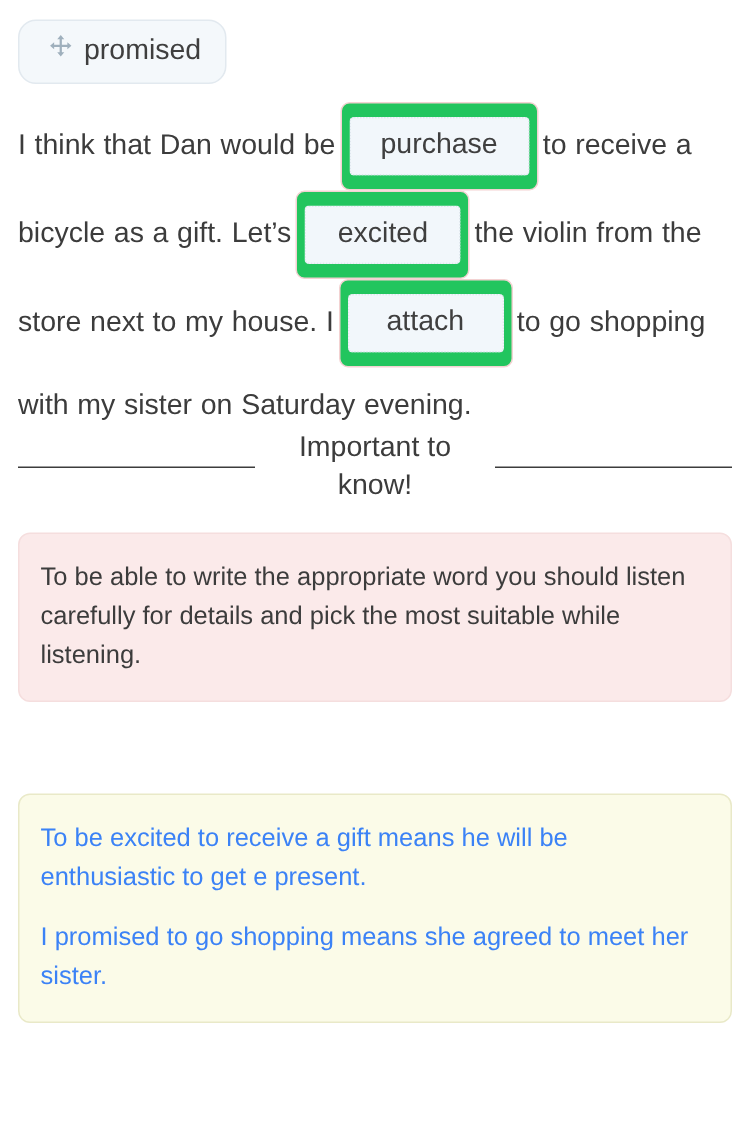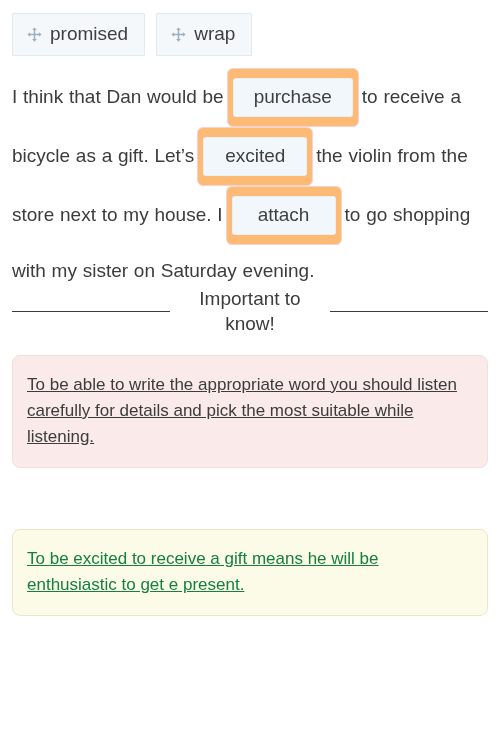--- a/index.html
+++ b/index.html
@@ -31,26 +31,25 @@
     width: 500px;
     padding: 0 12px;
     box-sizing: border-box;
     display: flex;
     flex-wrap: wrap;
     gap: 9px 11px;
     align-content: flex-start;
   }
   .chip {
     display: inline-flex;
-    align-items: center;
     gap: 8px;
     background: #f4f8fb;
     border: 1px solid #e2e9ef;
-    border-radius: 1px;
-    padding: 9px 16px 10px 14px;
+    border-radius: 12px;
+    padding: 9px 16px 10px 20px;
     font-size: 19px;
     line-height: 22px;
     color: #3f3f3f;
     cursor: move;
     user-select: none;
     box-sizing: border-box;
     min-height: 42px;
   }
   .chip .move-icon {
     display: inline-block;
@@ -72,21 +71,21 @@
     font-size: 19px;
     line-height: 52px;
     color: #3c3c3c;
     word-spacing: 0.5px;
   }
 
   .blank {
     display: inline-block;
     vertical-align: middle;
     position: relative;
-    background: #fdba74;
+    background: #22c55e;
     border: 1px solid #f3d2d2;
     border-radius: 6px;
     padding: 9px 5px;
     margin: 0 3px;
     line-height: 0;
     box-sizing: border-box;
   }
   .blank .answer {
     display: inline-block;
     background: #f2f7fb;
@@ -134,36 +133,35 @@
   
   .callout {
     position: absolute;
     left: 12px;
     width: 476px;
     box-sizing: border-box;
     border-radius: 8px;
     padding: 16px 14px 17px;
     font-size: 17px;
     line-height: 26px;
-    text-decoration: underline;
   }
   .callout p { margin: 0; }
   .callout p + p { margin-top: 14px; }
 
   #box-important {
     top: 355px;
     background: #fbeaea;
     border: 1px solid #f5dede;
     color: #3c3c3c;
   }
   #box-explanation {
     top: 529px;
     background: #fbfbe8;
     border: 1px solid #e9e9c8;
-    color: #15803d;
+    color: #3b82f6;
   }
 </style>
 </head>
 <body>
 
 <div class="page">
 
   <div class="wordbank">
 
     <div class="chip" style="visibility:hidden;width:147px"></div>
@@ -172,40 +170,33 @@
 
     <div class="chip">
       <span class="move-icon">
         <svg viewBox="0 0 16 16" fill="currentColor" aria-hidden="true">
           <path d="M8 0.4 L10.5 3.3 L8.8 3.3 L8.8 7.2 L12.7 7.2 L12.7 5.5 L15.6 8 L12.7 10.5 L12.7 8.8 L8.8 8.8 L8.8 12.7 L10.5 12.7 L8 15.6 L5.5 12.7 L7.2 12.7 L7.2 8.8 L3.3 8.8 L3.3 10.5 L0.4 8 L3.3 5.5 L3.3 7.2 L7.2 7.2 L7.2 3.3 L5.5 3.3 Z"></path>
         </svg>
       </span>
       <span>promised</span>
     </div>
 
-    <div class="chip">
-      <span class="move-icon">
-        <svg viewBox="0 0 16 16" fill="currentColor" aria-hidden="true">
-          <path d="M8 0.4 L10.5 3.3 L8.8 3.3 L8.8 7.2 L12.7 7.2 L12.7 5.5 L15.6 8 L12.7 10.5 L12.7 8.8 L8.8 8.8 L8.8 12.7 L10.5 12.7 L8 15.6 L5.5 12.7 L7.2 12.7 L7.2 8.8 L3.3 8.8 L3.3 10.5 L0.4 8 L3.3 5.5 L3.3 7.2 L7.2 7.2 L7.2 3.3 L5.5 3.3 Z"></path>
-        </svg>
-      </span>
-      <span>wrap</span>
-    </div>
   </div>
 
   <div class="sentence"><span>I think that Dan would be</span><span class="blank"><span class="answer">purchase</span></span><span>to receive a bicycle as a gift. Let’s</span><span class="blank"><span class="answer">excited</span></span><span>the violin from the store next to my house. I</span><span class="blank"><span class="answer">attach</span></span><span>to go shopping with my sister on Saturday evening.</span></div>
 
   <div class="divider" id="divider-important">
     <span class="rule"></span>
     <span class="dlabel">Important to know!</span>
     <span class="rule"></span>
   </div>
 
   <div class="callout" id="box-important">
     <p>To be able to write the appropriate word you should listen carefully for details and pick the most suitable while listening.</p>
   </div>
 
 
   <div class="callout" id="box-explanation">
     <p>To be excited to receive a gift means he will be enthusiastic to get e present.</p>
+    <p>I promised to go shopping means she agreed to meet her sister.</p>
   </div>
 
 </div>
 
 </body></html>

